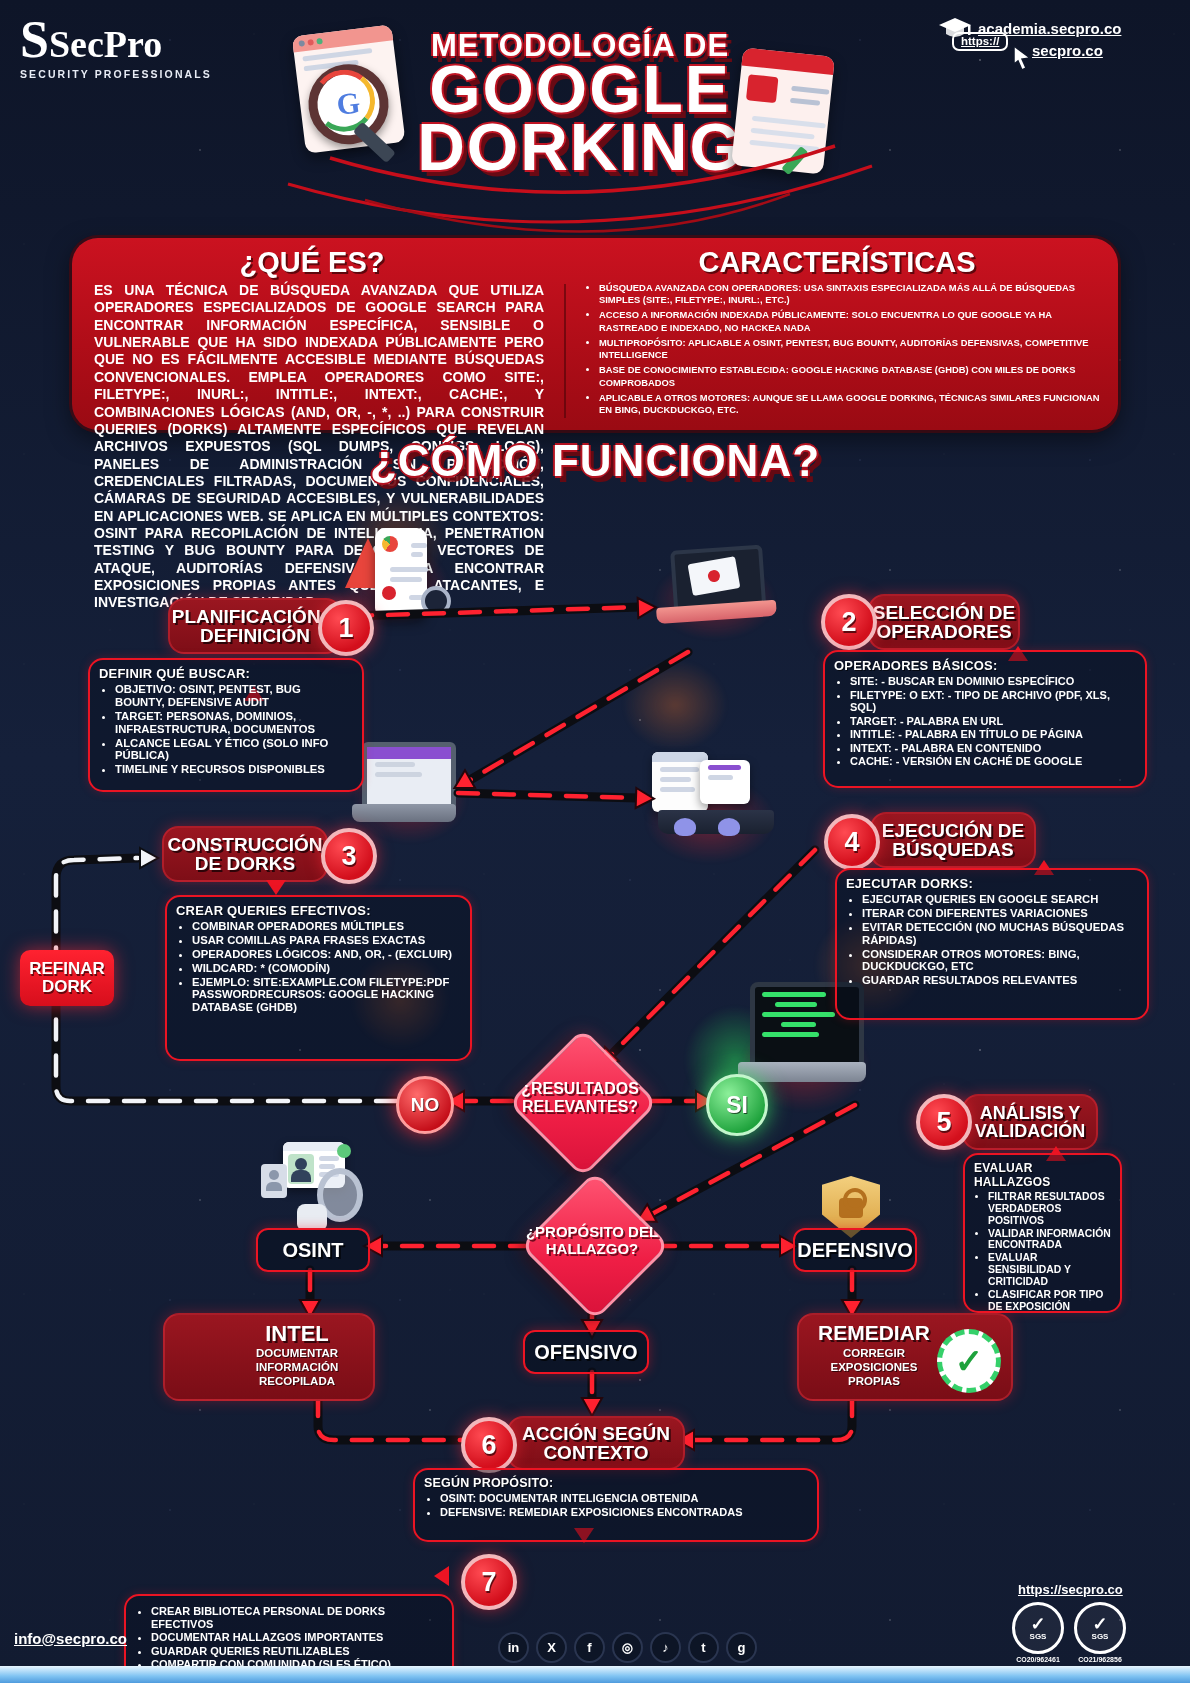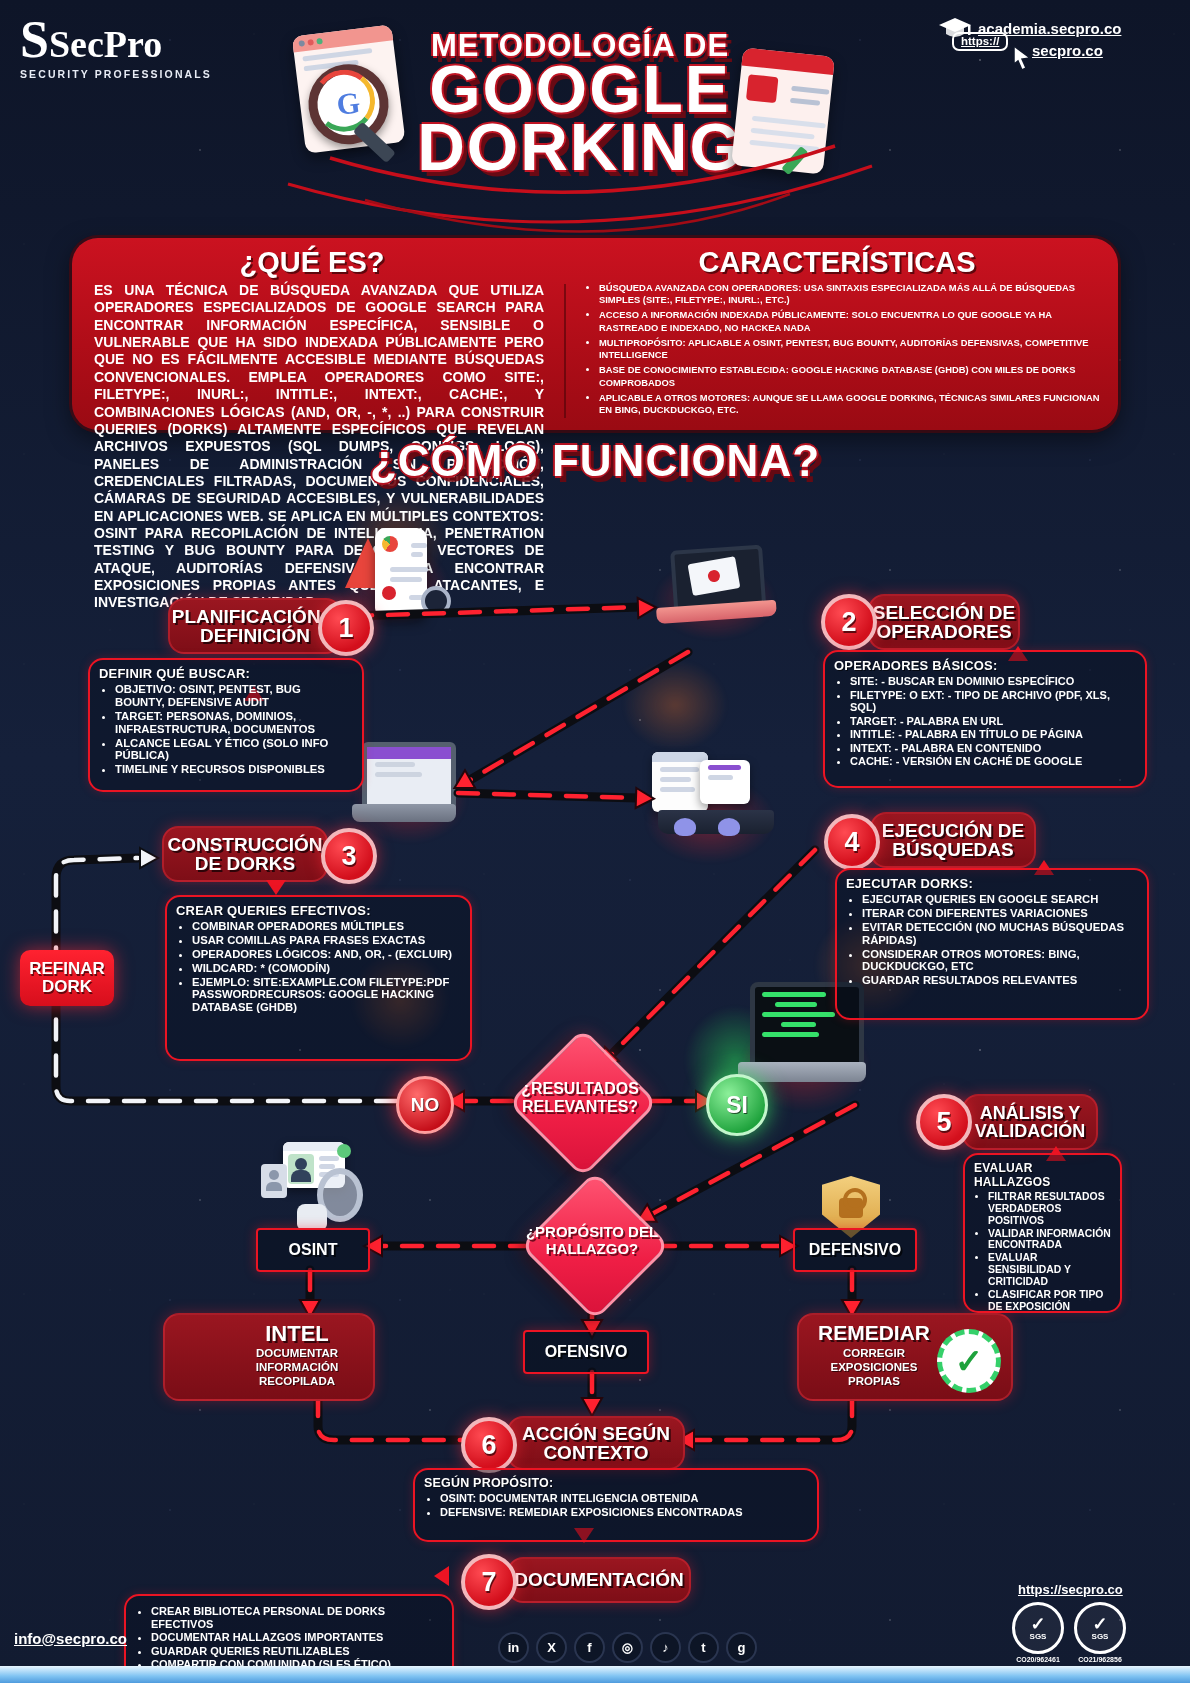--- a/index.html
+++ b/index.html
@@ -66,22 +66,22 @@
   .num-circle{width:48px;height:48px;border-radius:50%;background:radial-gradient(circle at 35% 30%,#ff4a52,#d30f1c 70%);
     border:4px solid #f3b7bb;display:flex;align-items:center;justify-content:center;
     font-weight:700;font-size:27px;color:#fff;box-shadow:0 0 16px rgba(255,40,55,.55);
     text-shadow:1px 2px 0 rgba(60,3,8,.8);}
   .detail-box{border:2.5px solid #ec1423;border-radius:15px;background:rgba(8,14,30,.42);
     padding:6px 9px 6px 9px;box-shadow:0 0 10px rgba(236,20,35,.25);}
   .detail-title{font-weight:700;font-size:13px;letter-spacing:.2px;text-shadow:1px 1px 0 rgba(0,0,0,.6);}
   .detail-box ul{margin:2px 0 0 0;padding-left:16px;font-weight:700;font-size:11.3px;line-height:1.14;}
   .detail-box li{margin-bottom:1px;}
   .detail-box li::marker{color:#fff;}
-  .pill{border:2.5px solid #ec1423;border-radius:4px;background:rgba(8,14,30,.55);
-    display:flex;align-items:center;justify-content:center;font-weight:700;font-size:16px;
+  .pill{border:2.5px solid #ec1423;border-radius:12px;background:rgba(8,14,30,.55);
+    display:flex;align-items:center;justify-content:center;font-weight:700;font-size:20px;
     text-shadow:2px 2px 0 rgba(0,0,0,.7);box-shadow:0 0 12px rgba(236,20,35,.4);}
   .filled{background:linear-gradient(180deg,#9a1620,#7a0d16);border-radius:16px;
     border:2px solid rgba(215,45,60,.5);box-shadow:0 0 14px rgba(255,30,45,.3);}
   .badge-red{background:linear-gradient(180deg,#ff2230,#d70e1c);border-radius:10px;
     display:flex;align-items:center;justify-content:center;text-align:center;
     font-weight:700;font-size:17px;line-height:1.05;box-shadow:0 0 18px rgba(255,40,55,.6);
     text-shadow:1px 2px 0 rgba(70,4,8,.8);}
   .diamond{position:absolute;transform:rotate(45deg);border-radius:14px;
     background:linear-gradient(135deg,#ff5472,#ef1e45 60%,#d9123a);
     border:3px solid #ff93a8;box-shadow:0 6px 16px rgba(0,0,0,.5), 0 0 18px rgba(255,60,90,.35);}
@@ -383,23 +383,20 @@
   <div class="step-header abs" style="left:962px;top:1094px;width:132px;height:52px;font-size:18px">
       <span>ANÁLISIS Y VALIDACIÓN</span>
     </div>
   <div class="num-circle abs" style="left:916px;top:1094px">5</div>
 
   <div class="step-header abs" style="left:507px;top:1416px;width:174px;height:50px">
       <span>ACCIÓN SEGÚN CONTEXTO</span>
     </div>
   <div class="num-circle abs" style="left:461px;top:1417px">6</div>
 
-  <div class="step-header abs" style="left:507px;top:1557px;width:180px;height:42px">
-      <span>DOCUMENTACIÓN</span>
-    </div>
   <div class="num-circle abs" style="left:461px;top:1554px">7</div>
 
   <div class="tri-up" style="left:244px;top:686px"></div>
   <div class="tri-up" style="left:1008px;top:646px"></div>
   <div class="tri-down" style="left:266px;top:880px"></div>
   <div class="tri-up" style="left:1034px;top:860px"></div>
   <div class="tri-up" style="left:1046px;top:1146px"></div>
   <div class="tri-down" style="left:574px;top:1528px"></div>
   <div class="tri-left" style="left:434px;top:1566px"></div>
 

